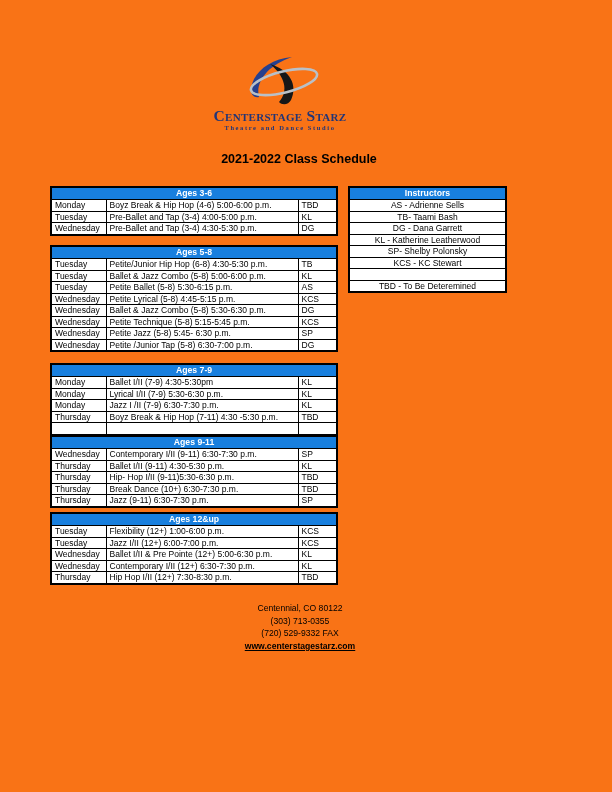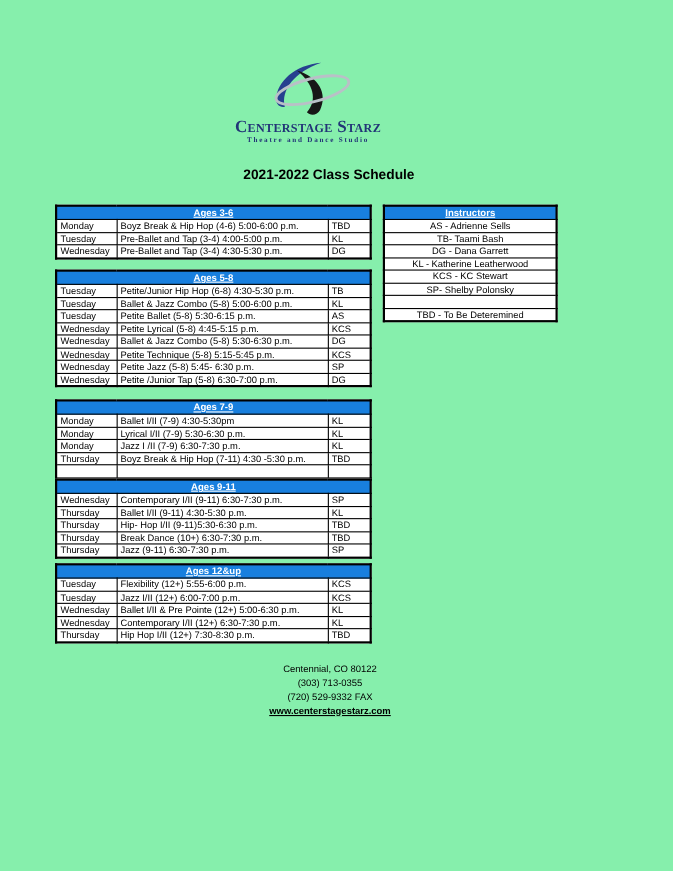--- a/index.html
+++ b/index.html
@@ -1,20 +1,20 @@
 <!DOCTYPE html>
 <html style="--header-blue: #187fde; --logo-navy: #223577; --swirl-blue: #26408f; --swirl-black: #171717; --swirl-gray: #b9c0c7;"><head>
 <meta charset="utf-8">
 <style>
   html,body{margin:0;padding:0;}
   body{
     width:612px;height:792px;background:#ffffff;position:relative;
     font-family:"Liberation Sans",sans-serif;color:#000;
   }
-  .page{position:absolute;inset:0;background:#86efac;overflow:hidden;}
+  .page{position:absolute;inset:0;background:#f97316;overflow:hidden;}
 
   
   .logo{position:absolute;left:190px;top:56px;width:180px;text-align:center;}
   .logo svg{display:block;margin:0 auto;}
   .logo-name{
     font-family:"Liberation Serif",serif;font-weight:bold;font-variant:small-caps;
     font-size:15.5px;line-height:16px;color:var(--logo-navy,#223577);letter-spacing:.3px;
     margin-top:2px;white-space:nowrap;
   }
   .logo-tagline{
@@ -28,21 +28,21 @@
     position:absolute;left:0;top:146px;width:586px;margin:6px;text-align:center;
     font-size:12.5px;font-weight:bold;color:#000;
   }
 
   
   table{border-collapse:collapse;position:absolute;table-layout:fixed;background:#fff;}
   table{border:2px solid #000;}
   th,td{border:1px solid #000;}
   th.bar{
     background:var(--header-blue,#187fde);color:#fff;
-    font-size:8.7px;font-weight:bold;height:11px;padding:0;text-align:center;line-height:11px;text-decoration:underline;
+    font-size:8.7px;font-weight:bold;height:11px;padding:0;text-align:center;line-height:11px;
   }
   td{
     font-size:8.5px;height:10.5px;line-height:10.5px;padding:0 1px 0 3px;
     overflow:hidden;white-space:nowrap;vertical-align:middle;
   }
   .sched{left:50px;width:286px;}
   .c-day{width:55px;}.c-class{width:192px;}.c-code{width:39px;}
   #t1{top:186px;} #t2{top:245px;} #t3{top:363px;} #t4{top:435px;} #t5{top:512px;}
   .instr{left:348px;top:186px;width:159px;}
   .instr td{text-align:center;padding:0;}
@@ -245,21 +245,21 @@
         <col class="c-code">
       </colgroup>
     <thead>
         <tr>
       <th class="bar" colspan="3">Ages 12&amp;up</th>
     </tr>
       </thead>
     <tbody>
         <tr>
           <td>Tuesday</td>
-          <td>Flexibility (12+) 5:55-6:00 p.m.</td>
+          <td>Flexibility (12+) 1:00-6:00 p.m.</td>
           <td>KCS</td>
         </tr>
         <tr>
           <td>Tuesday</td>
           <td>Jazz I/II (12+) 6:00-7:00 p.m.</td>
           <td>KCS</td>
         </tr>
         <tr>
           <td>Wednesday</td>
           <td>Ballet I/II &amp; Pre Pointe (12+) 5:00-6:30 p.m.</td>
@@ -291,24 +291,24 @@
         <tr>
           <td>TB- Taami Bash</td>
         </tr>
         <tr>
           <td>DG - Dana Garrett</td>
         </tr>
         <tr>
           <td>KL - Katherine Leatherwood</td>
         </tr>
         <tr>
+          <td>SP- Shelby Polonsky</td>
+        </tr>
+        <tr>
           <td>KCS - KC Stewart</td>
-        </tr>
-        <tr>
-          <td>SP- Shelby Polonsky</td>
         </tr>
         <tr>
           <td></td>
         </tr>
         <tr>
           <td>TBD - To Be Deteremined</td>
         </tr>
       </tbody>
   </table>
 

